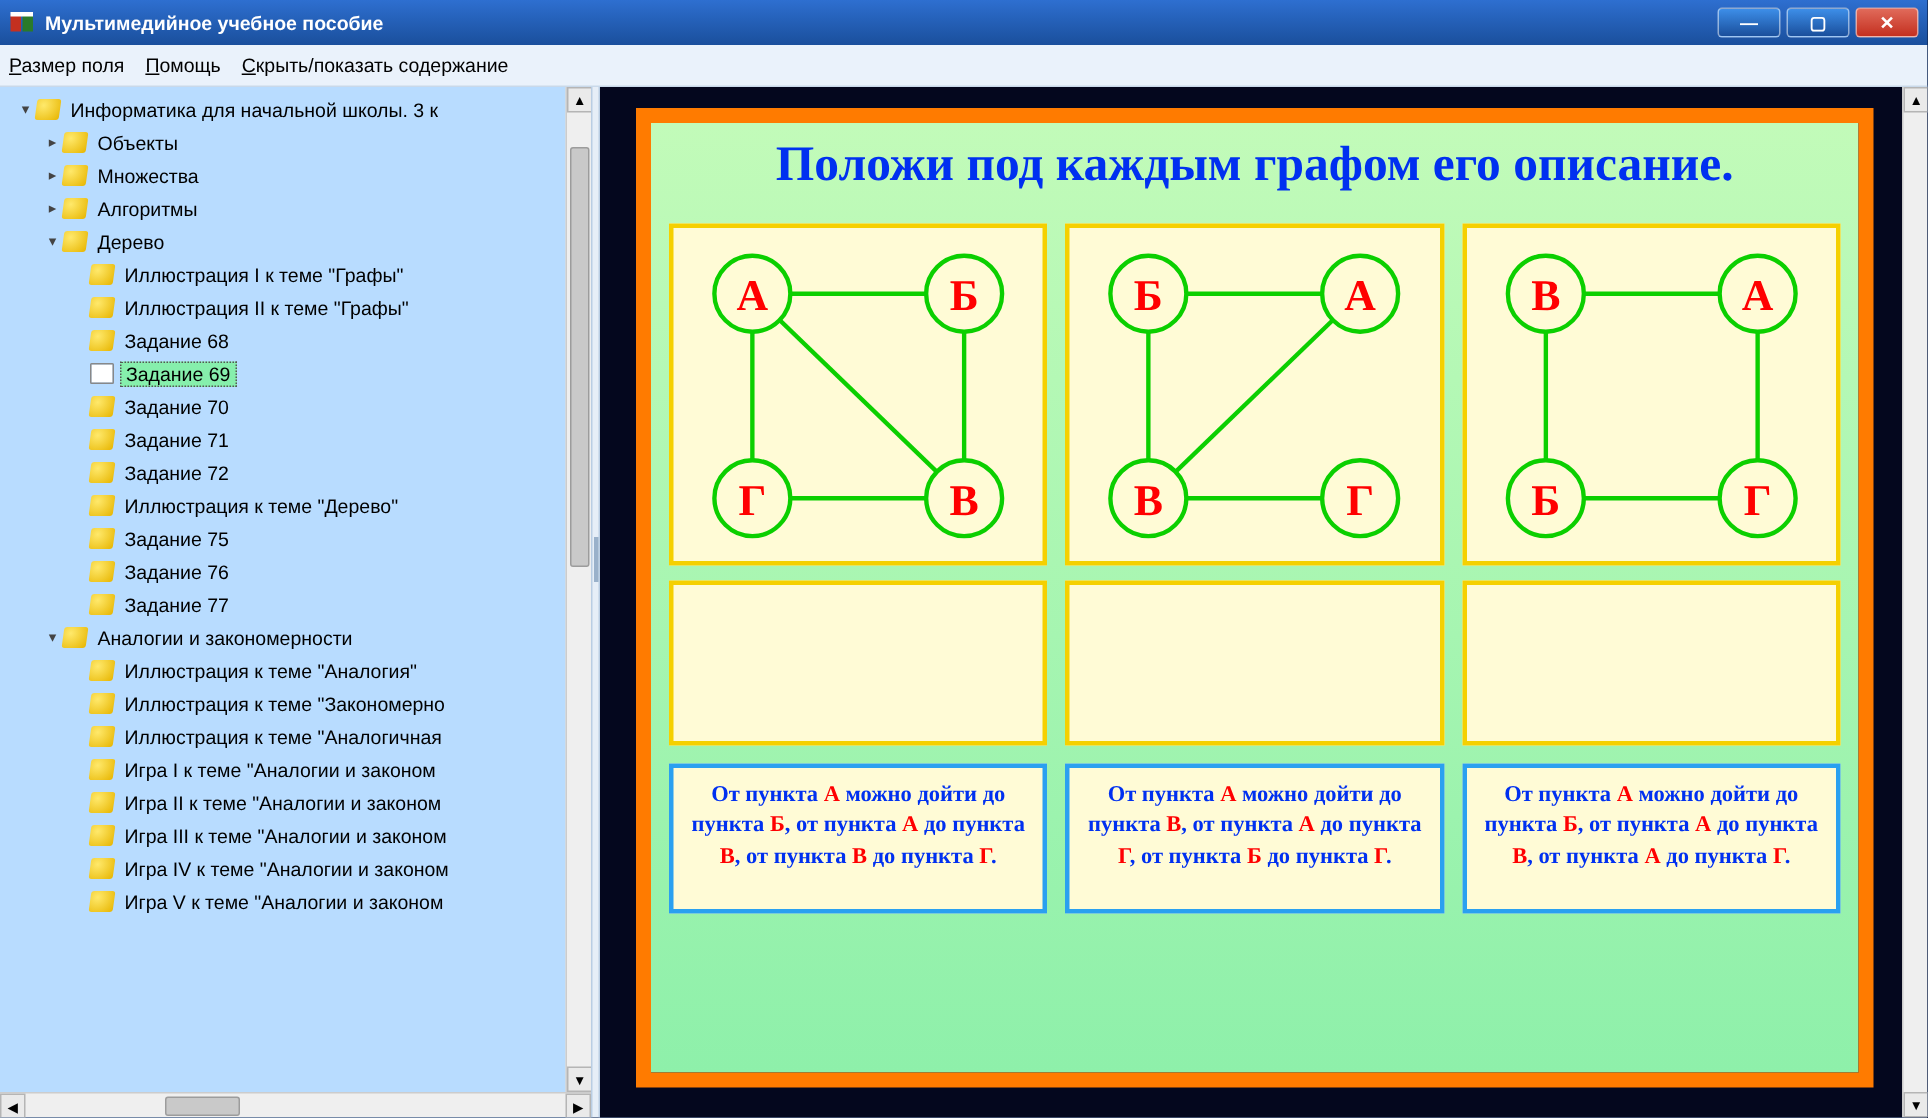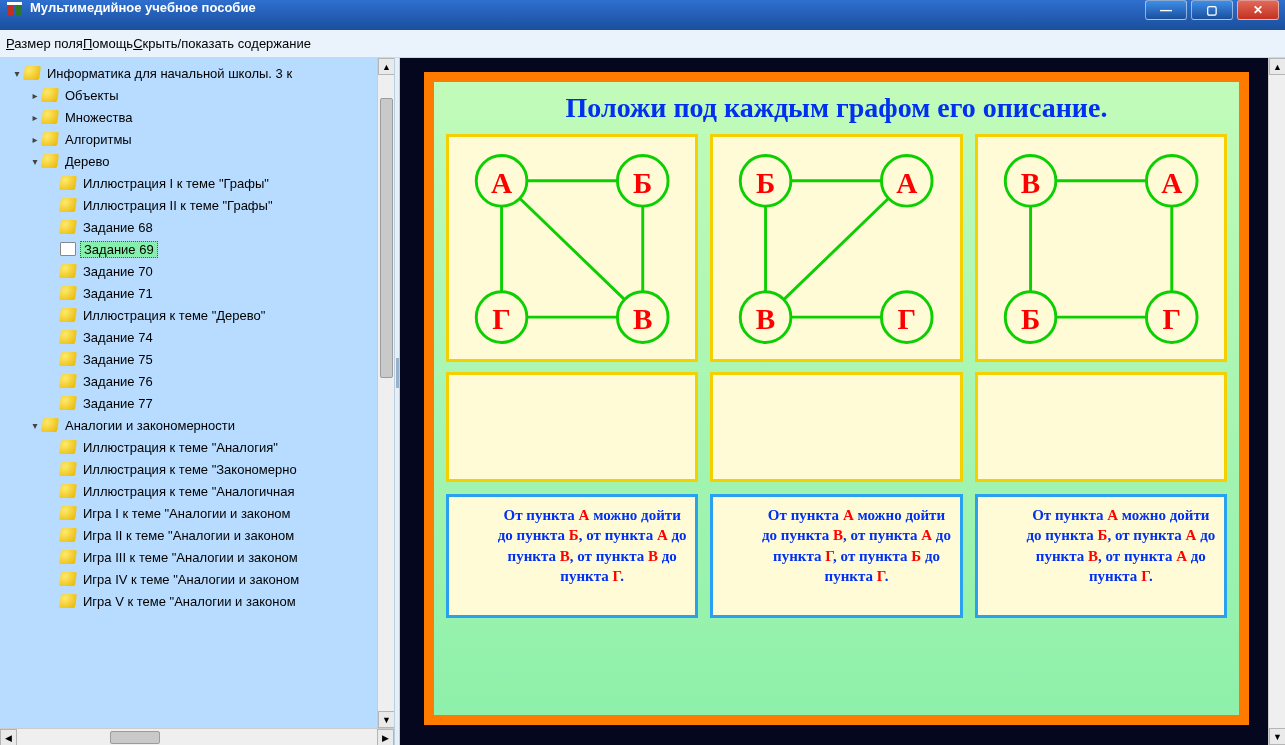--- a/index.html
+++ b/index.html
@@ -1,29 +1,29 @@
 <!DOCTYPE html>
 <html><head>
 <meta charset="utf-8">
 <style>
   * { box-sizing: border-box; margin: 0; padding: 0; }
   html, body { width: 1285px; height: 745px; overflow: hidden; font-family: "Tahoma", "Segoe UI", sans-serif; font-size: 13px; }
   body { background: #1a4a8a; }
 
   
-  .titlebar { height: 30px; background: linear-gradient(to bottom,#2e6fd0 0%,#1a4f9c 100%); color:#fff; display:flex; padding:0 6px; font-weight:bold; }
+  .titlebar { height: 30px; background: linear-gradient(to bottom,#2e6fd0 0%,#1a4f9c 100%); color:#fff; display:flex; align-items:center; padding:0 6px; font-weight:bold; }
   .titlebar .app-icon { width:18px; height:18px; margin-right:6px; display:inline-block; }
   .titlebar .spacer { flex:1; }
   .winbtn { width:42px; height:20px; margin-left:4px; border-radius:3px; border:1px solid rgba(255,255,255,.5); display:flex; align-items:center; justify-content:center; font-size:12px; color:#fff; }
   .winbtn.min { background: linear-gradient(to bottom,#3d8ee8,#1a4f9c); }
   .winbtn.max { background: linear-gradient(to bottom,#3d8ee8,#1a4f9c); }
   .winbtn.close { background: linear-gradient(to bottom,#e06a5a,#c43020); }
 
   
-  .menubar { height: 28px; background:#eaf2fb; display:flex; align-items:center; padding:0 6px; border-bottom:1px solid #c9d9ea; }
+  .menubar { height: 28px; background:#eaf2fb; display:flex; align-items:center; padding:0 6px; gap:14px; border-bottom:1px solid #c9d9ea; }
   .menuitem { cursor:default; }
   .menuitem u { text-decoration: underline; }
 
   
   .client { display:flex; width:1285px; height: calc(745px - 30px - 28px); background:#fff; }
   
   .tree-wrap { width: 394px; height:100%; position:relative; background:#b8dcff; overflow:hidden; display:flex; flex-direction:column; }
   .tree { flex:1; overflow:hidden; padding:4px 0 0 4px; }
   .tree-item { display:flex; align-items:center; height:22px; padding-left:6px; white-space:nowrap; cursor:default; }
   .ind { display:inline-block; width:18px; }
@@ -56,26 +56,26 @@
      radial-gradient(1px 1px at 50px 60px,#fff,transparent 2px),
      radial-gradient(1px 1px at 150px 200px,#fff,transparent 2px),
      radial-gradient(1px 1px at 300px 120px,#fff,transparent 2px),
      radial-gradient(1px 1px at 700px 400px,#fff,transparent 2px),
      radial-gradient(1px 1px at 820px 80px,#fff,transparent 2px),
      radial-gradient(1px 1px at 100px 620px,#fff,transparent 2px),
      radial-gradient(1px 1px at 600px 660px,#fff,transparent 2px);}
 
   .board { position:absolute; left:24px; top:14px; right:36px; bottom:20px;
            border:10px solid #ff7b00; background:linear-gradient(to bottom,#c2fbb9 0%,#8ef0aa 100%); padding:10px 12px; display:flex; flex-direction:column; }
-  .title { color:#0030f0; font-family:"Georgia",serif; font-weight:bold; font-size:28px; text-align:center; margin-bottom:10px; }
+  .title { color:#0030f0; font-family:"Georgia",serif; font-weight:bold; font-size:33px; text-align:center; margin-bottom:20px; }
 
   .row { display:flex; gap:12px; justify-content:space-between; }
   .row.graphs .cell { height:228px; }
   .row.drops { margin-top:10px; } .row.drops .cell { height:110px; }
-  .row.descs { margin-top:12px; } .row.descs .cell { height:124px; border-color:#2aa0f0;padding-left:40px; }
+  .row.descs { margin-top:12px; } .row.descs .cell { height:100px; border-color:#2aa0f0; }
   .cell { flex:1; border:3px solid #f5d000; background:#fffbd6; position:relative; }
 
   
   .graph-svg { width:100%; height:100%; }
   .node { fill:#fffbd6; stroke:#0bcf00; stroke-width:3; }
   .edge { stroke:#0bcf00; stroke-width:3; }
   .nlabel { font-family:"Georgia",serif; font-weight:bold; font-size:30px; fill:#ff0000; text-anchor:middle; dominant-baseline:central; }
 
   .desc { padding:8px 6px; font-family:"Georgia",serif; font-size:15px; font-weight:bold; color:#0030f0; text-align:center; line-height:1.35; }
   .desc .r { color:#ff0000; }
@@ -177,28 +177,28 @@
           <span class="ind"></span>
           <span class="tw"></span>
           <span class="ic book"></span>
           <span class="lbl">Задание 71</span>
         </div>
         <div class="tree-item">
           <span class="ind"></span>
           <span class="ind"></span>
           <span class="tw"></span>
           <span class="ic book"></span>
+          <span class="lbl">Задание 72</span>
+        </div>
+        <div class="tree-item">
+          <span class="ind"></span>
+          <span class="ind"></span>
+          <span class="tw"></span>
+          <span class="ic book"></span>
           <span class="lbl">Иллюстрация к теме "Дерево"</span>
-        </div>
-        <div class="tree-item">
-          <span class="ind"></span>
-          <span class="ind"></span>
-          <span class="tw"></span>
-          <span class="ic book"></span>
-          <span class="lbl">Задание 74</span>
         </div>
         <div class="tree-item">
           <span class="ind"></span>
           <span class="ind"></span>
           <span class="tw"></span>
           <span class="ic book"></span>
           <span class="lbl">Задание 75</span>
         </div>
         <div class="tree-item">
           <span class="ind"></span>

